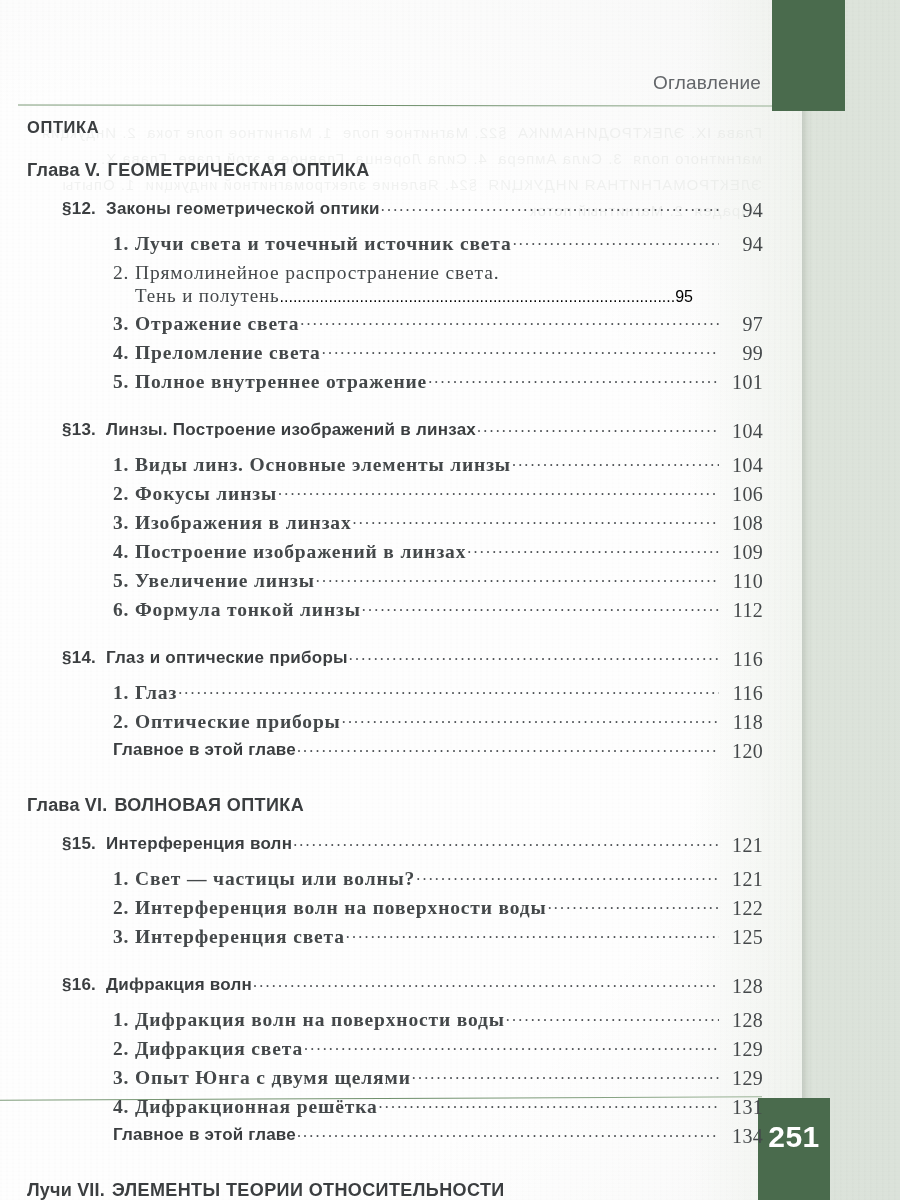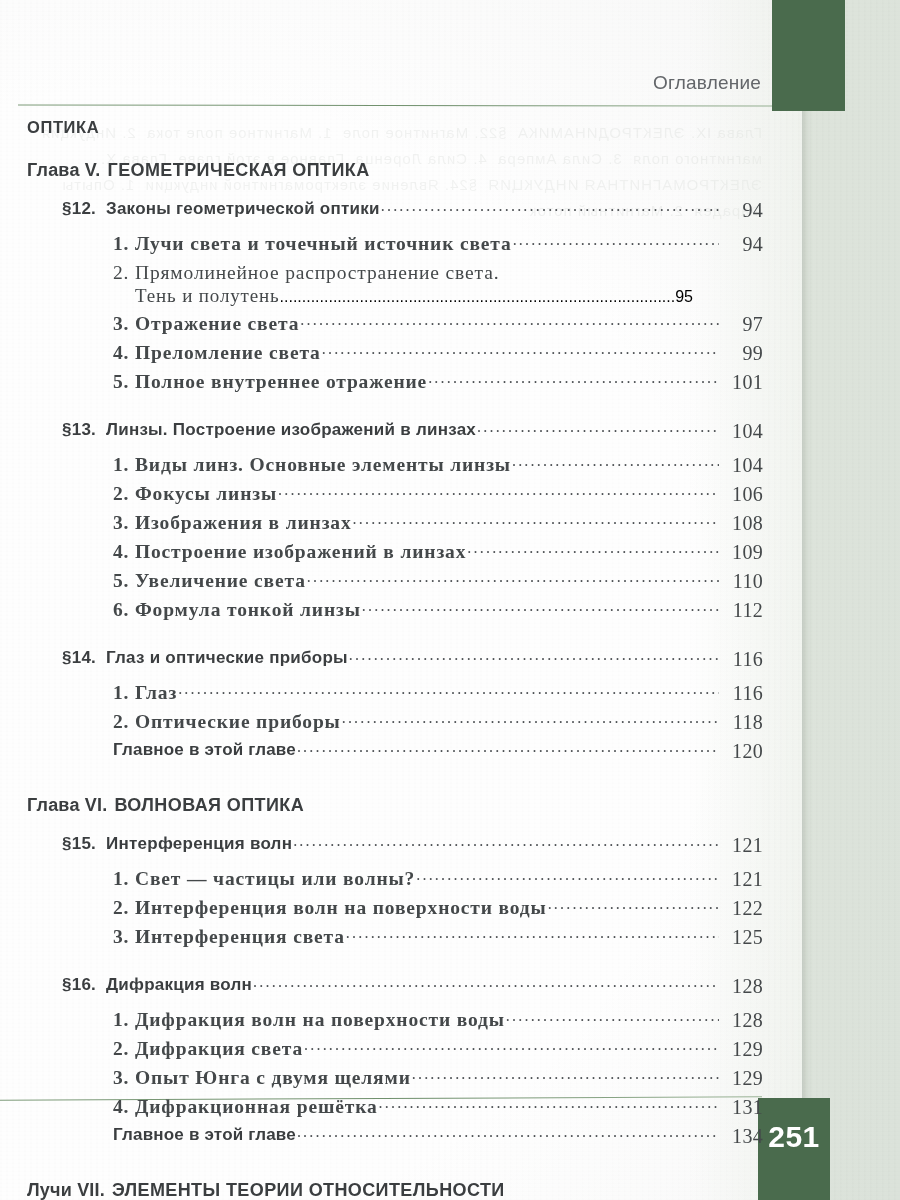--- a/index.html
+++ b/index.html
@@ -363,21 +363,21 @@
       <span class="lbl"><span class="idx">3.</span><span>Изображения в линзах</span></span>
       <span class="dots">.........................................................................................</span>
       <span class="pg">108</span>
     </div>
     <div class="row item-row">
       <span class="lbl"><span class="idx">4.</span><span>Построение изображений в линзах</span></span>
       <span class="dots">.........................................................................................</span>
       <span class="pg">109</span>
     </div>
     <div class="row item-row">
-      <span class="lbl"><span class="idx">5.</span><span>Увеличение света</span></span>
+      <span class="lbl"><span class="idx">5.</span><span>Увеличение линзы</span></span>
       <span class="dots">.........................................................................................</span>
       <span class="pg">110</span>
     </div>
     <div class="row item-row">
       <span class="lbl"><span class="idx">6.</span><span>Формула тонкой линзы</span></span>
       <span class="dots">.........................................................................................</span>
       <span class="pg">112</span>
     </div>
 
     <div class="gap-md"></div>

